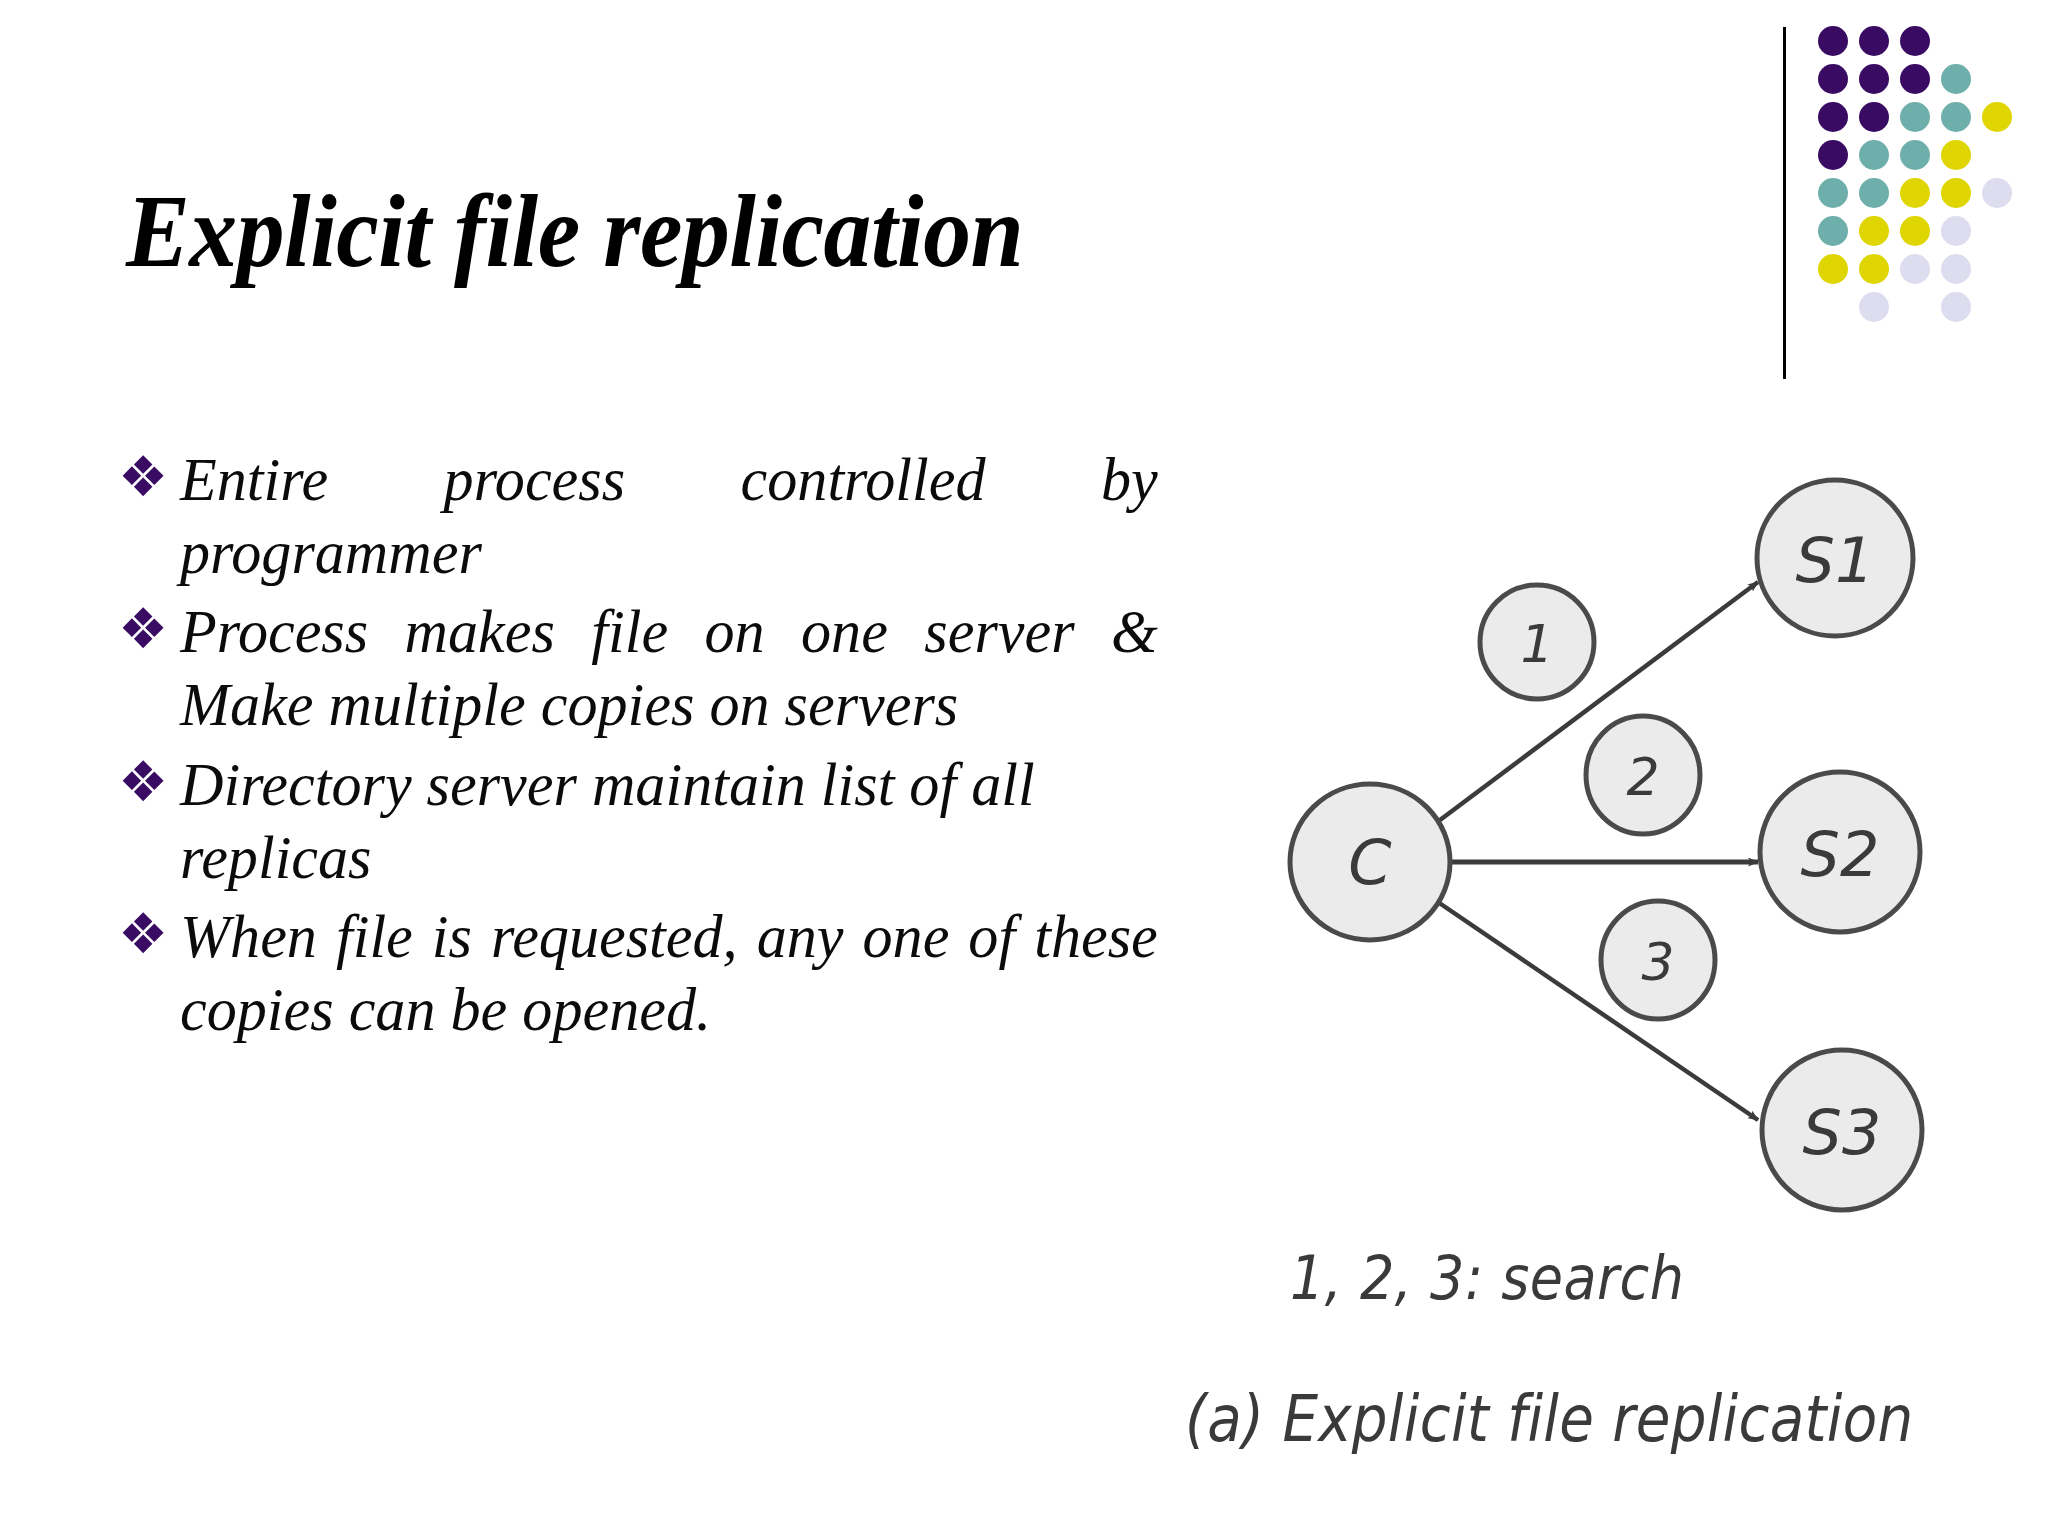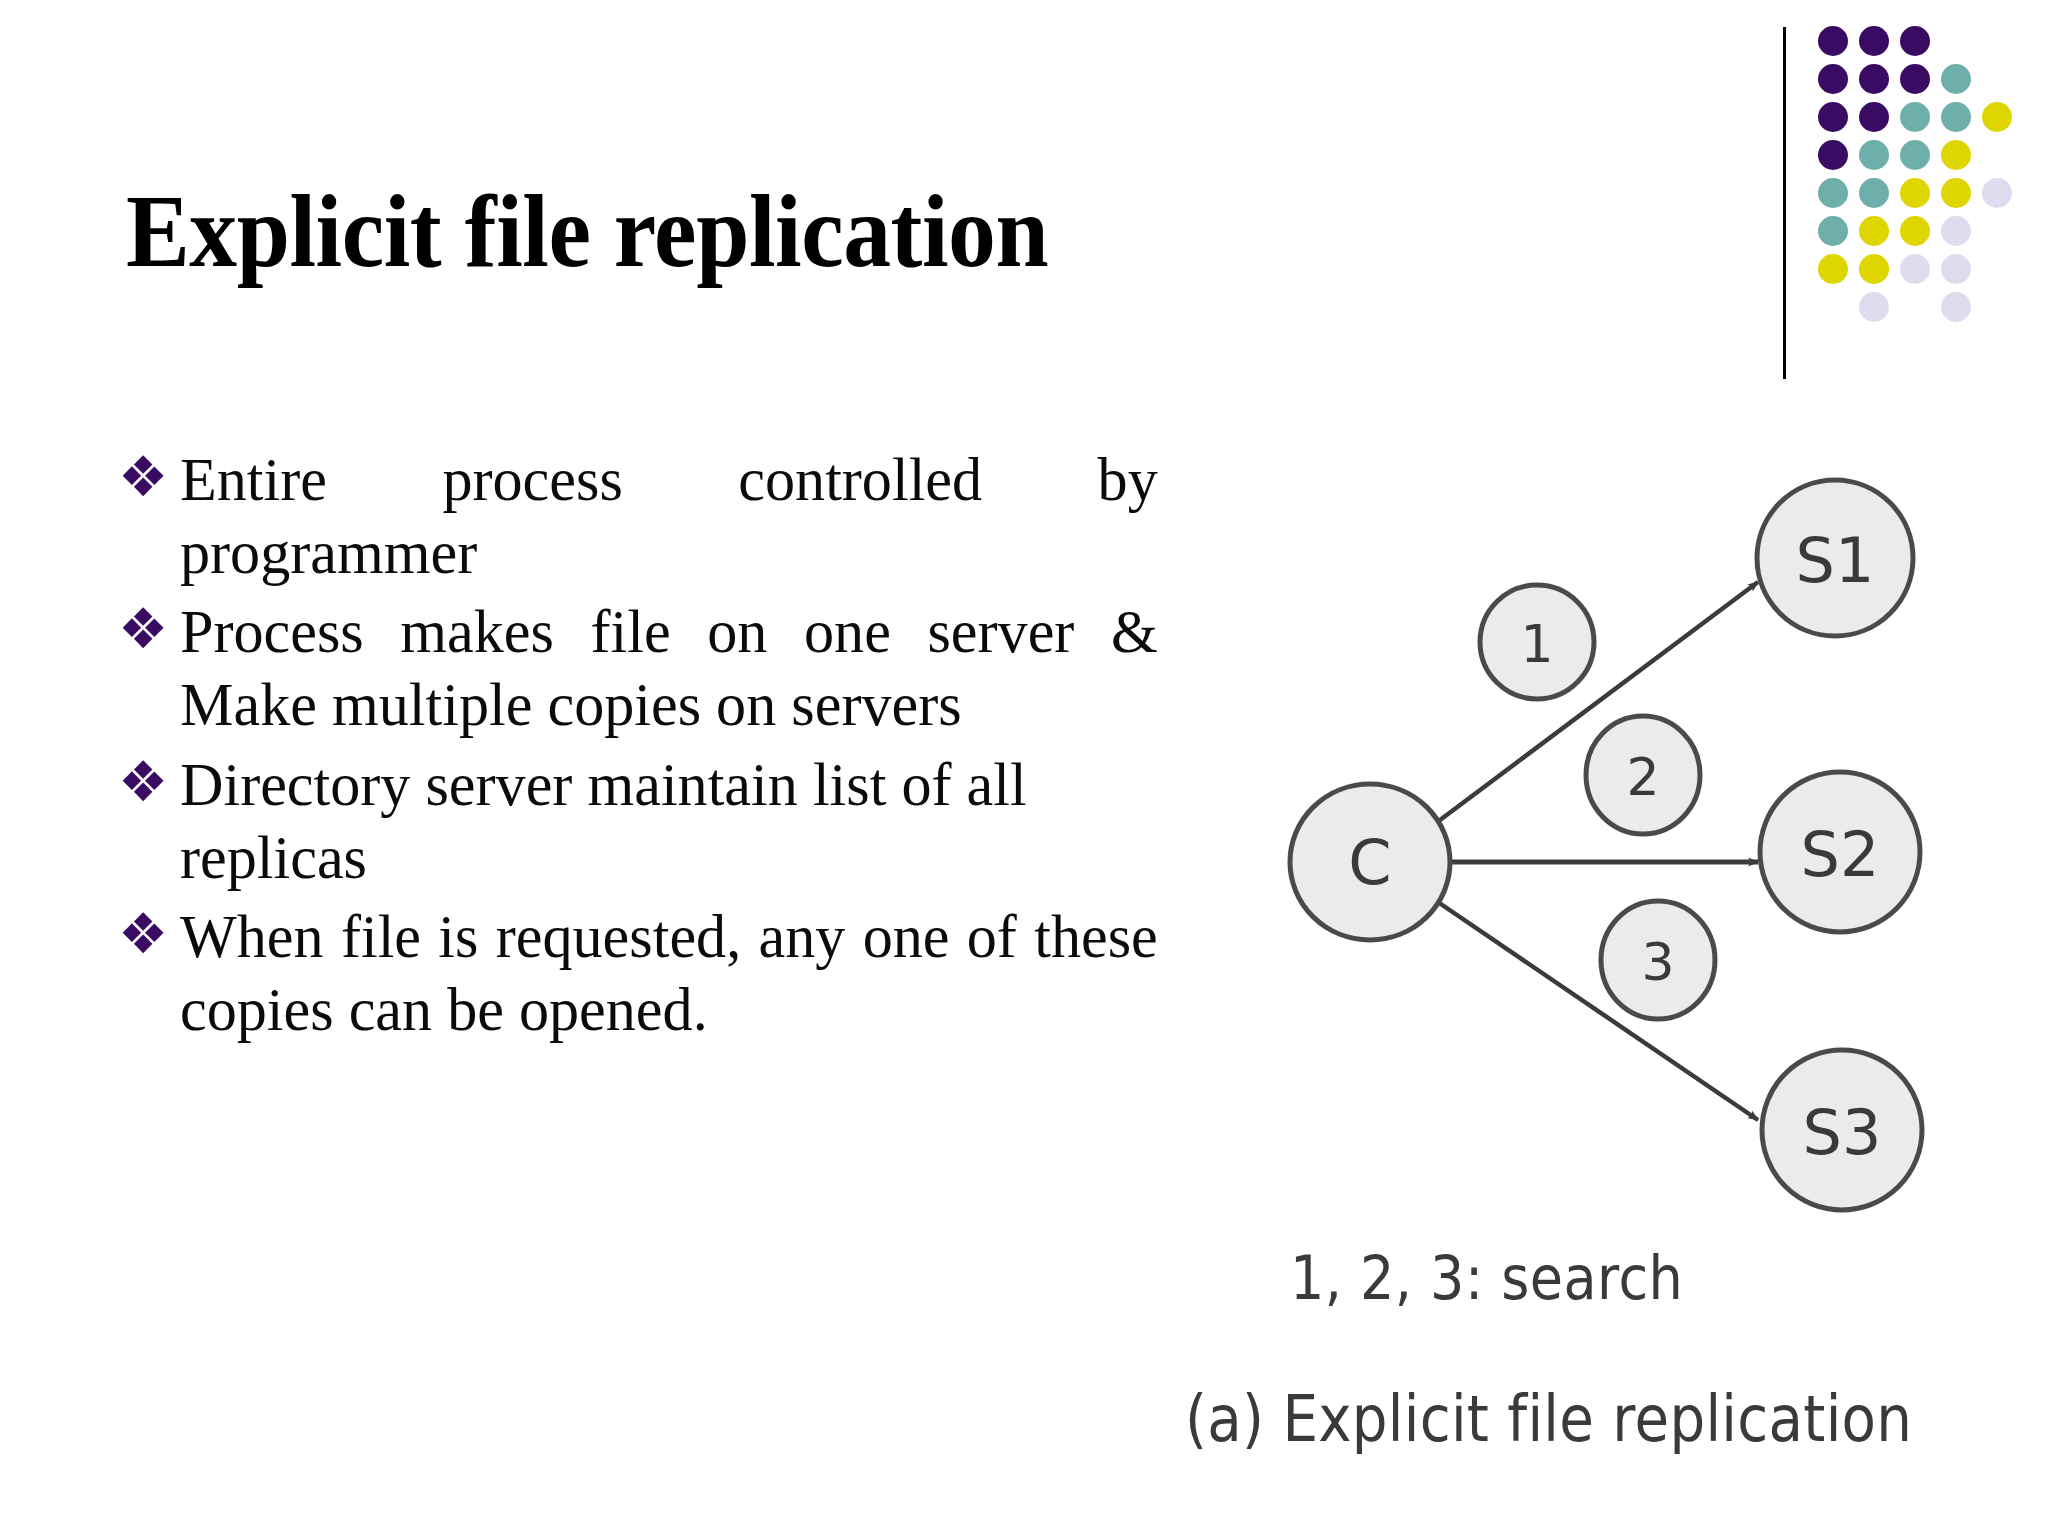--- a/index.html
+++ b/index.html
@@ -13,20 +13,21 @@
     position: relative;
     overflow: hidden;
     font-family: "Liberation Serif", "DejaVu Serif", serif;
   }
 
   
   #slide {
     position: absolute;
     inset: 0;
     background: #ffffff;
+    font-style: italic;
   }
 
   
   #slide-title {
     position: absolute;
     left: 126px;
     top: 176px;
     width: 1500px;
     font-family: "Liberation Serif", "DejaVu Serif", serif;
     font-weight: bold;

